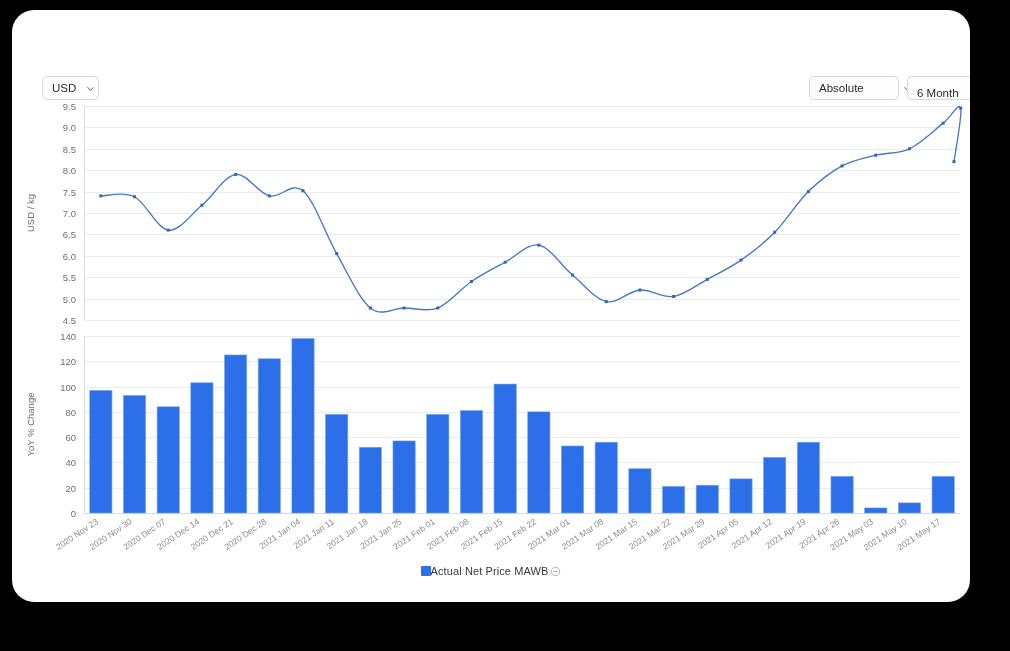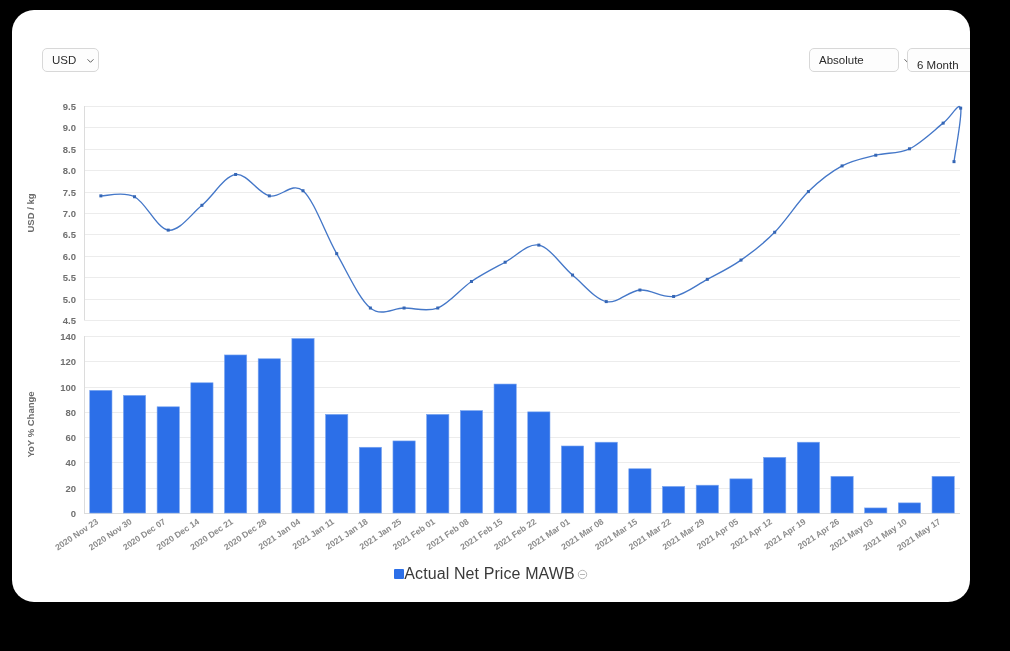--- a/index.html
+++ b/index.html
@@ -42,41 +42,41 @@
     border: 1px solid #d8d8d8;
     border-radius: 5px;
     background: #fdfdfd;
     display: flex;
     align-items: center;
     padding: 0 7px 0 9px;
     font-size: 11.5px;
     color: #2b2b2b;
     cursor: pointer;
     white-space: nowrap;
+    margin-top: 28px;
   }
   .select .lbl { flex: 0 0 auto; }
   .select .chev {
     margin-left: auto;
     padding-left: 10px;
     display: flex;
     align-items: center;
   }
   .chev svg { display: block; }
   #sel-currency { left: 30px;  top: 38px;  width: 57px; }
   #sel-mode     { left: 797px; top: 38px;  width: 90px; gap: 29px; }
   #sel-range    { left: 895px; top: 38px;  width: 70px; align-items: flex-end; }
 
   
   .plot-wrap {
     position: absolute;
     left: 0;
     top: 78px;
     width: 958px;
     height: 514px;
-    font-weight: bold;
   }
   svg.chart { display: block; }
 
   .axis-title {
     font-size: 9.5px;
     fill: #6b6b6b;
     font-family: "Liberation Sans", sans-serif;
   }
   .tick-label {
     font-size: 9.5px;
@@ -105,21 +105,21 @@
   
   .legend {
     position: absolute;
     left: 0;
     top: 555px;
     width: 958px;
     display: flex;
     justify-content: center;
     align-items: center;
     gap: 0;
-    font-size: 16px;
+    font-size: 11px;
     color: #3a3a3a;
   }
   .legend-swatch {
     width: 10px;
     height: 10px;
     border-radius: 1px;
     display: inline-block;
   }
   .legend-label { letter-spacing: 0.1px; }
   .legend-icon {

